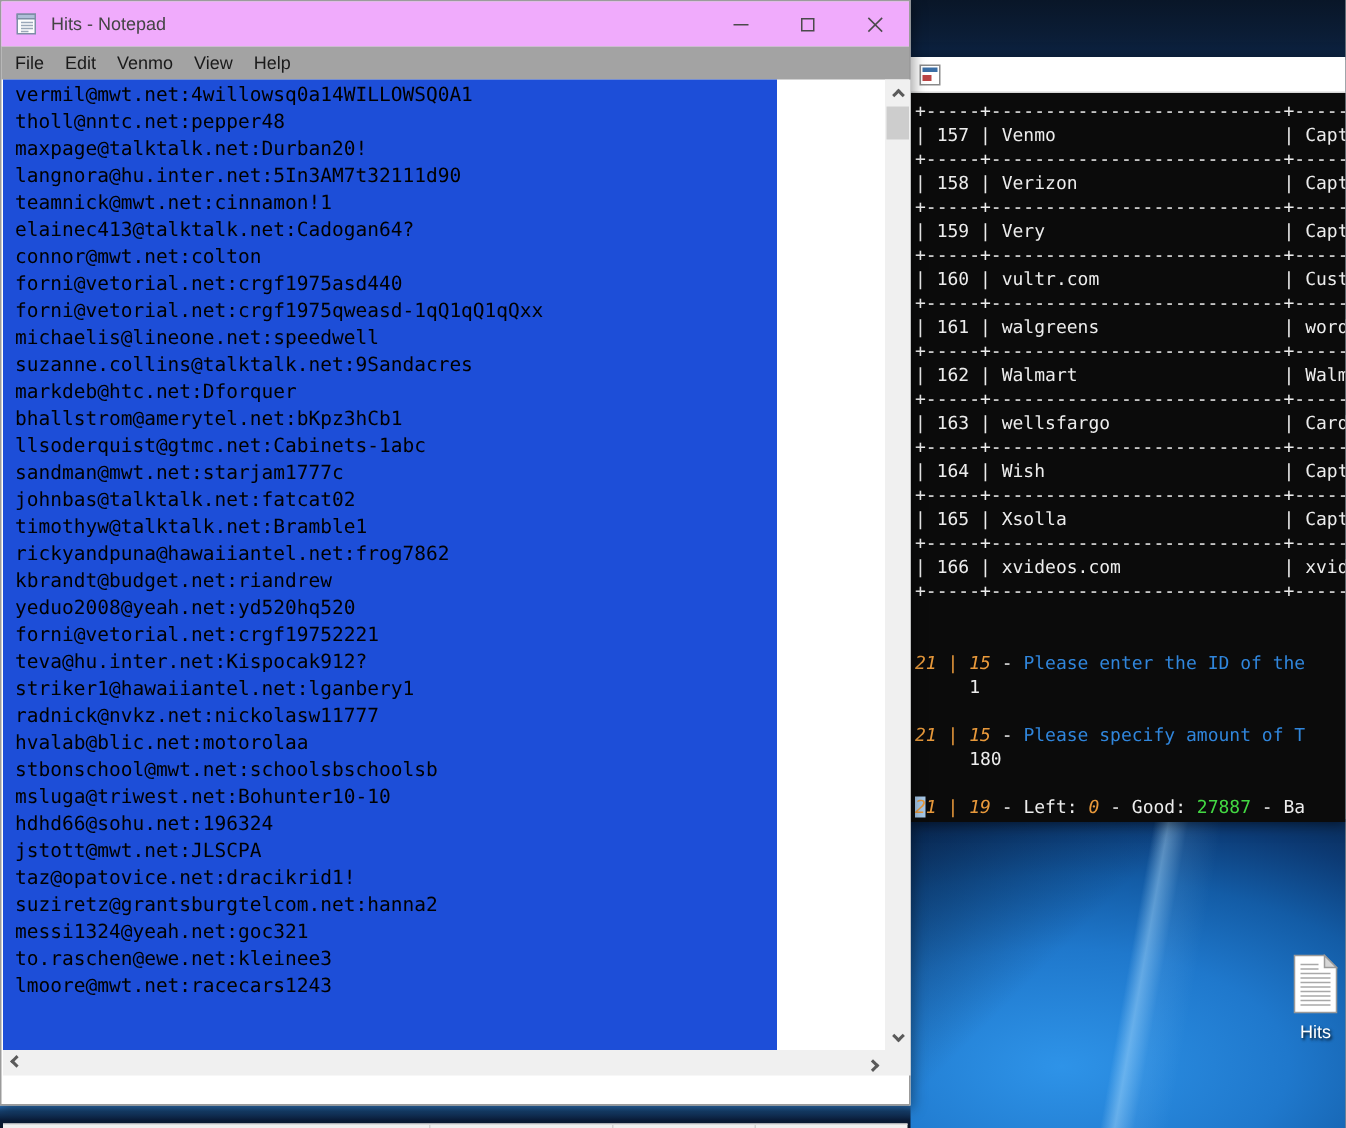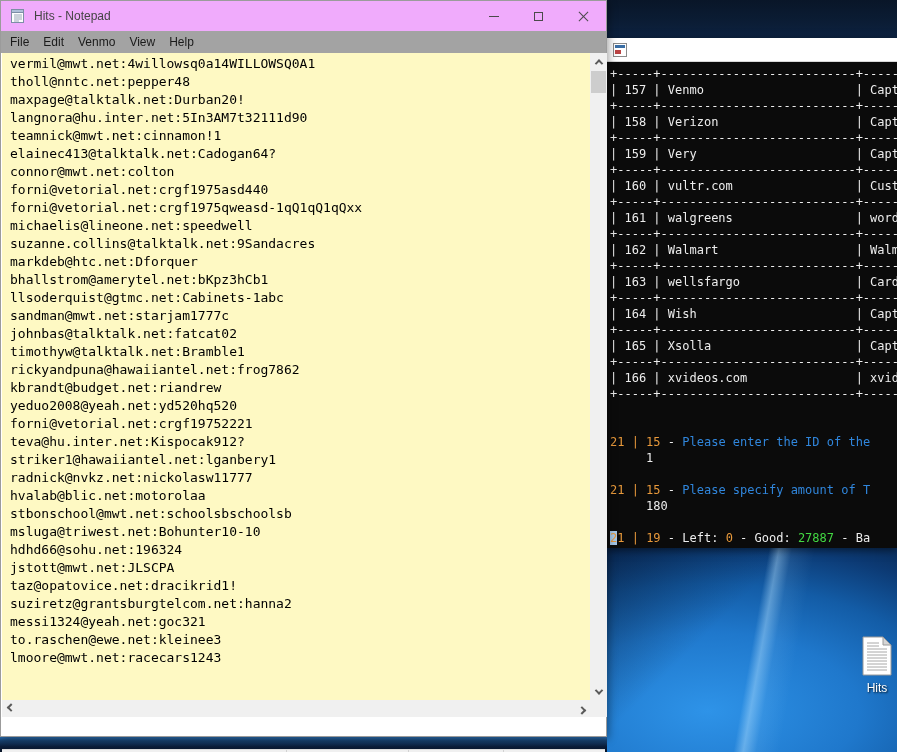--- a/index.html
+++ b/index.html
@@ -34,21 +34,21 @@
   .glyph-min { width:10px; height:1px; background:#4a4a4a; }
   .glyph-max { width:9px; height:9px; border:1px solid #4a4a4a; }
   .glyph-close { position:relative; width:11px; height:11px; }
   .glyph-close::before,.glyph-close::after { content:""; position:absolute; left:-1px; top:5px; width:13px; height:1px; background:#4a4a4a; }
   .glyph-close::before { transform:rotate(45deg); }
   .glyph-close::after { transform:rotate(-45deg); }
 
   .np-menubar { position:absolute; left:0; top:30px; right:0; height:22px; background:#a3a3a3; display:flex; align-items:center; padding-left:2px; }
   .menu-item { font-size:12px; color:#1a1a1a; padding:3px 7px; }
 
-  .np-textarea { position:absolute; left:1px; top:52px; width:588px; height:647px; background:#fef9c3; overflow:hidden; }
+  .np-textarea { position:absolute; left:1px; top:52px; width:516px; height:647px; background:#1d4ed8; overflow:hidden; }
   .np-text { font-family:"DejaVu Sans Mono","Liberation Mono",monospace; font-size:13px; line-height:18px;
     color:#000; padding:2px 0 0 8px; white-space:pre; }
 
   
   .np-vscroll { position:absolute; left:589px; top:52px; width:17px; height:647px; background:#f0f0f0; }
   .np-hscroll { position:absolute; left:1px; top:699px; width:588px; height:17px; background:#f0f0f0; }
   .np-corner  { position:absolute; left:589px; top:699px; width:17px; height:17px; background:#f0f0f0; }
   .sb-btn { position:absolute; width:17px; height:17px; display:flex; align-items:center; justify-content:center; }
   .chev { width:6px; height:6px; border-left:2px solid #5a5a5a; border-top:2px solid #5a5a5a; }
   .chev-up    { transform:rotate(45deg)  translate(1px,1px); }
@@ -80,21 +80,21 @@
   .con-title-icon { margin-left:6px; width:14px; height:14px; flex:0 0 auto; position:relative;
     background:#fff; border:1px solid #8a8a8a; }
   .con-title-icon::before { content:""; position:absolute; left:1px; top:1px; width:10px; height:3px; background:#3a6ea5; }
   .con-title-icon::after  { content:""; position:absolute; left:1px; top:6px; width:6px; height:4px; background:#b44; }
   .con-title-text { margin-left:7px; font-size:12px; color:#1f1f1f; white-space:nowrap; }
   .con-body { position:absolute; left:0; top:24px; right:0; height:486px; background:var(--wx-background,#0b0b0b);
     overflow:hidden; padding:4px 0 0 3px; }
   .cline { height:16px; white-space:pre; font-family:"DejaVu Sans Mono","Liberation Mono",monospace;
     font-size:12px; line-height:16px; }
   .seg-plain  { color:var(--wx-plain,#ededed); }
-  .seg-orange { color:var(--wx-orange,#e8993b); }
+  .seg-orange { color:var(--wx-orange,#e8993b);font-style:italic; }
   .seg-blue   { color:var(--wx-blue,#3086dc); }
   .seg-green  { color:var(--wx-green,#43d843); }
   .seg-cursor { background:var(--wx-cursor,#a6c8e8); }
 </style>
 </head>
 <body>
 
 <div class="screen">
 
   <div class="patch patch-tr"></div>

